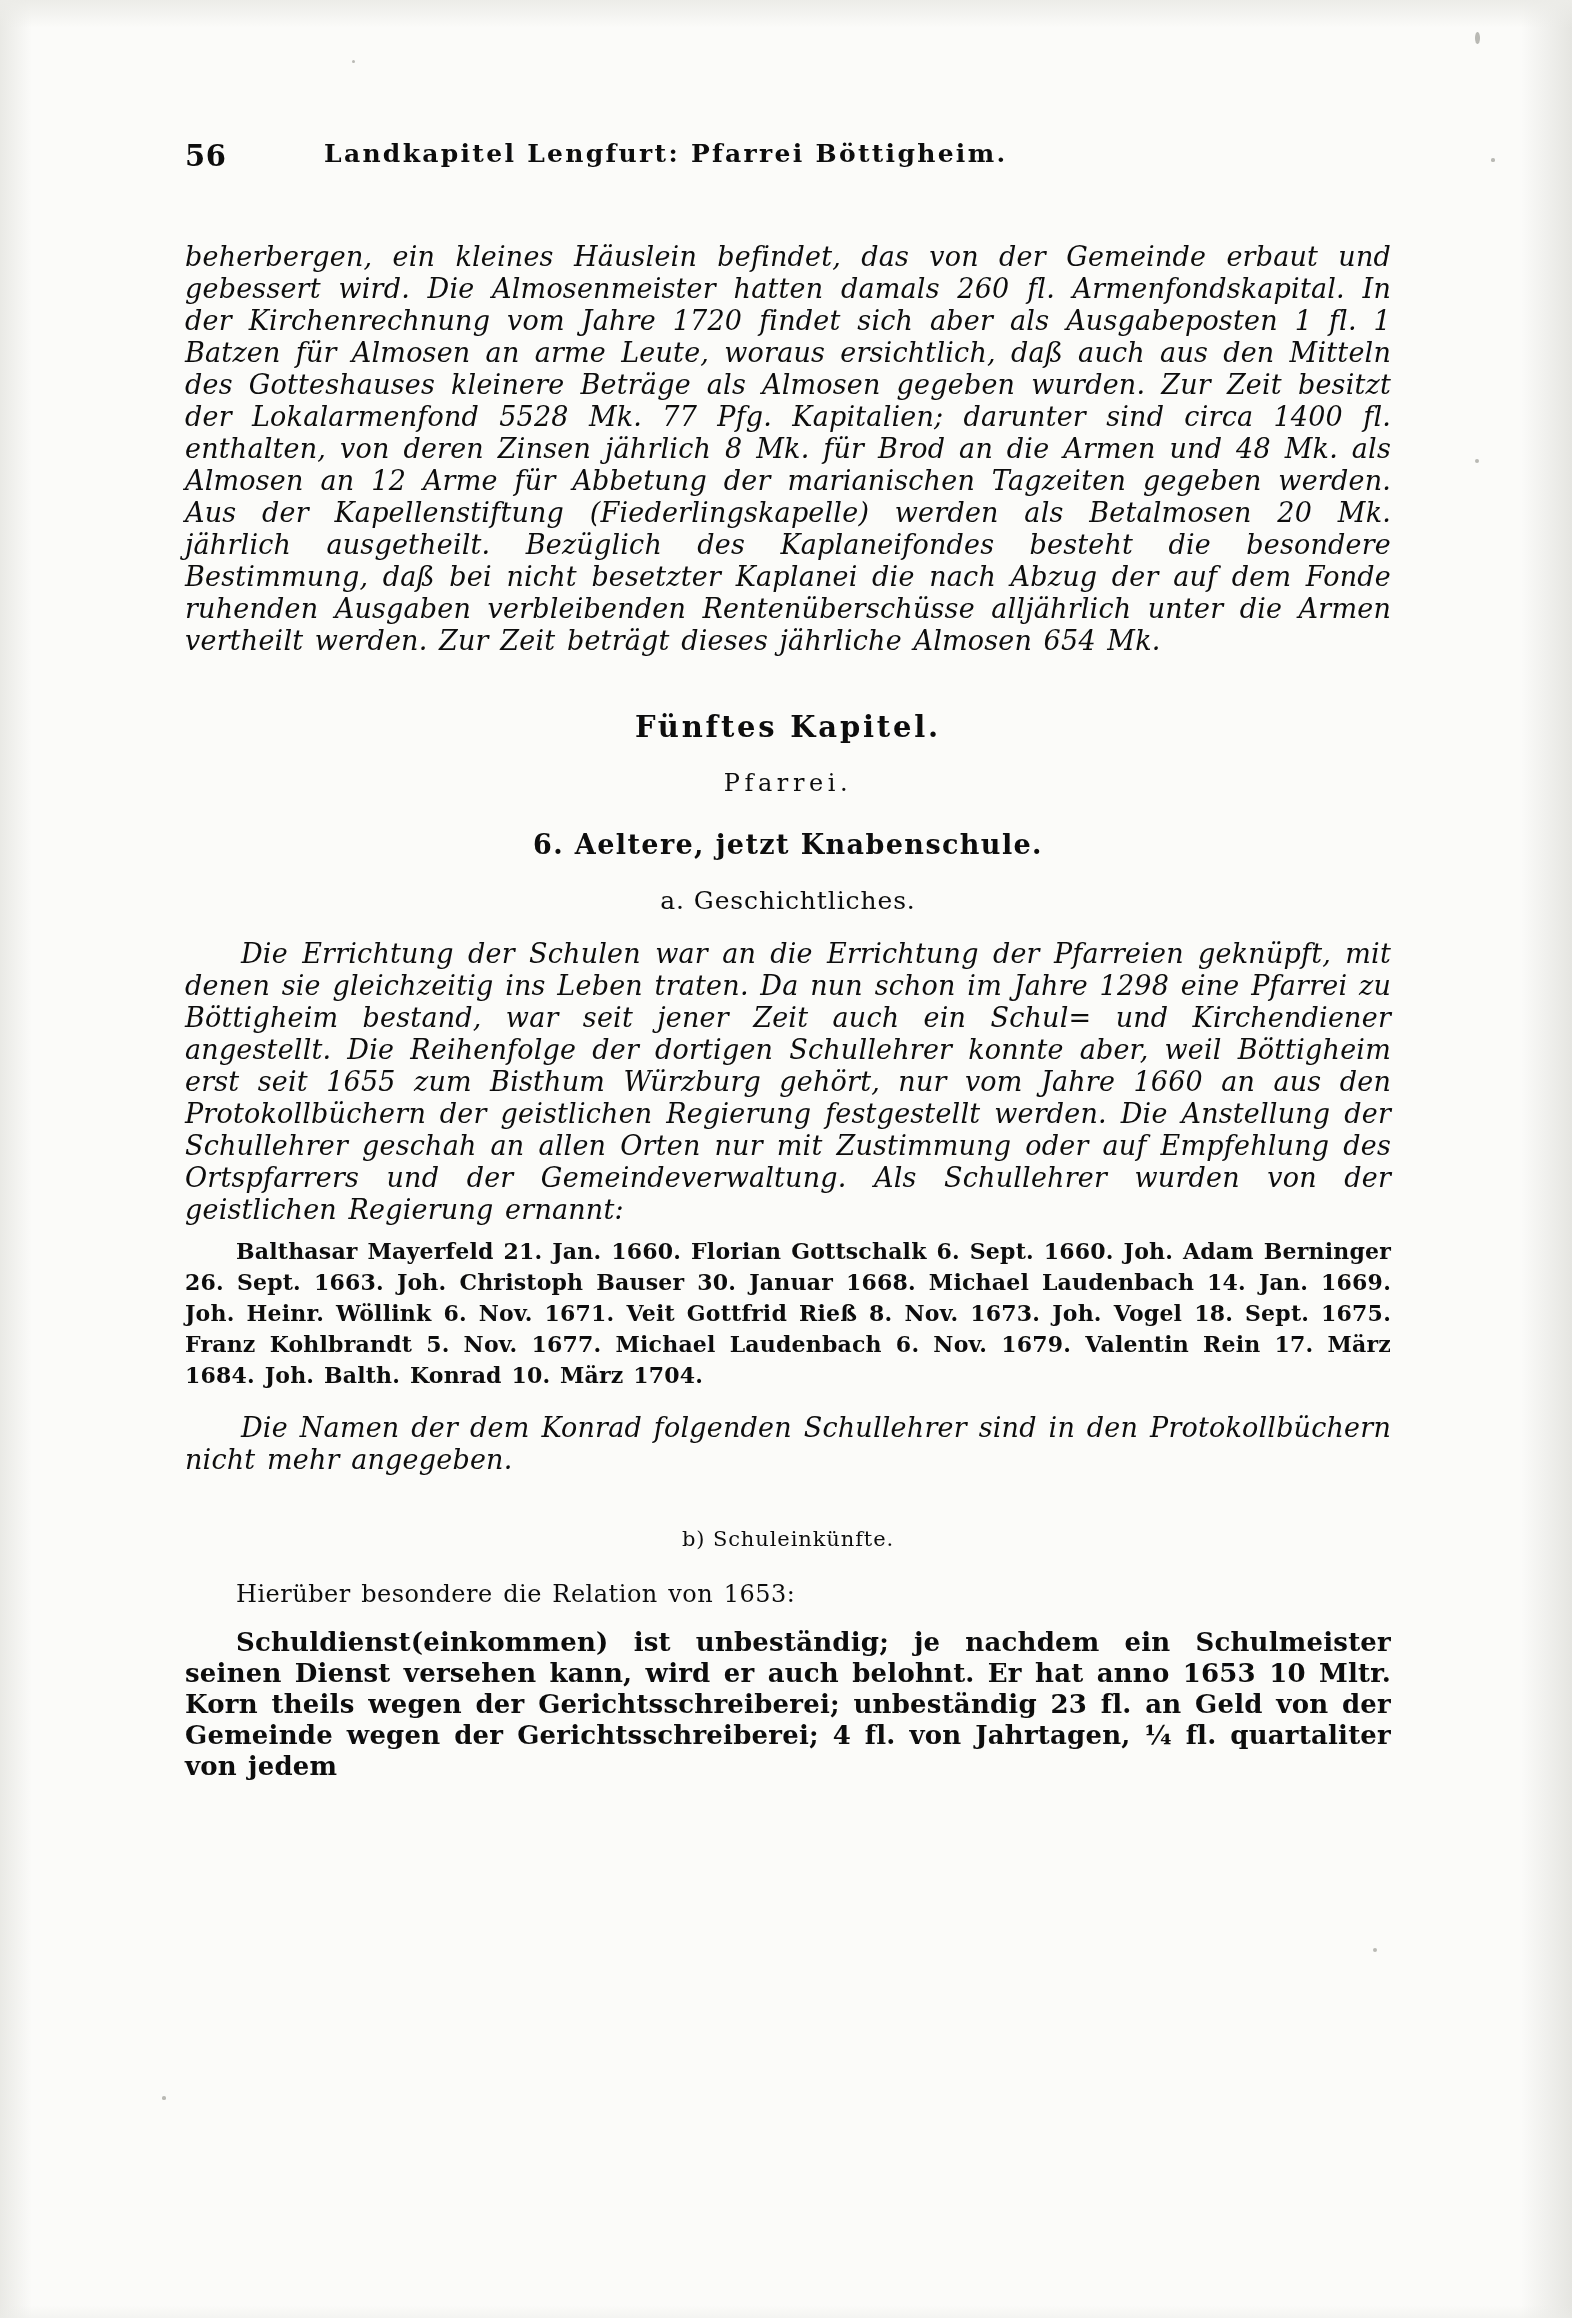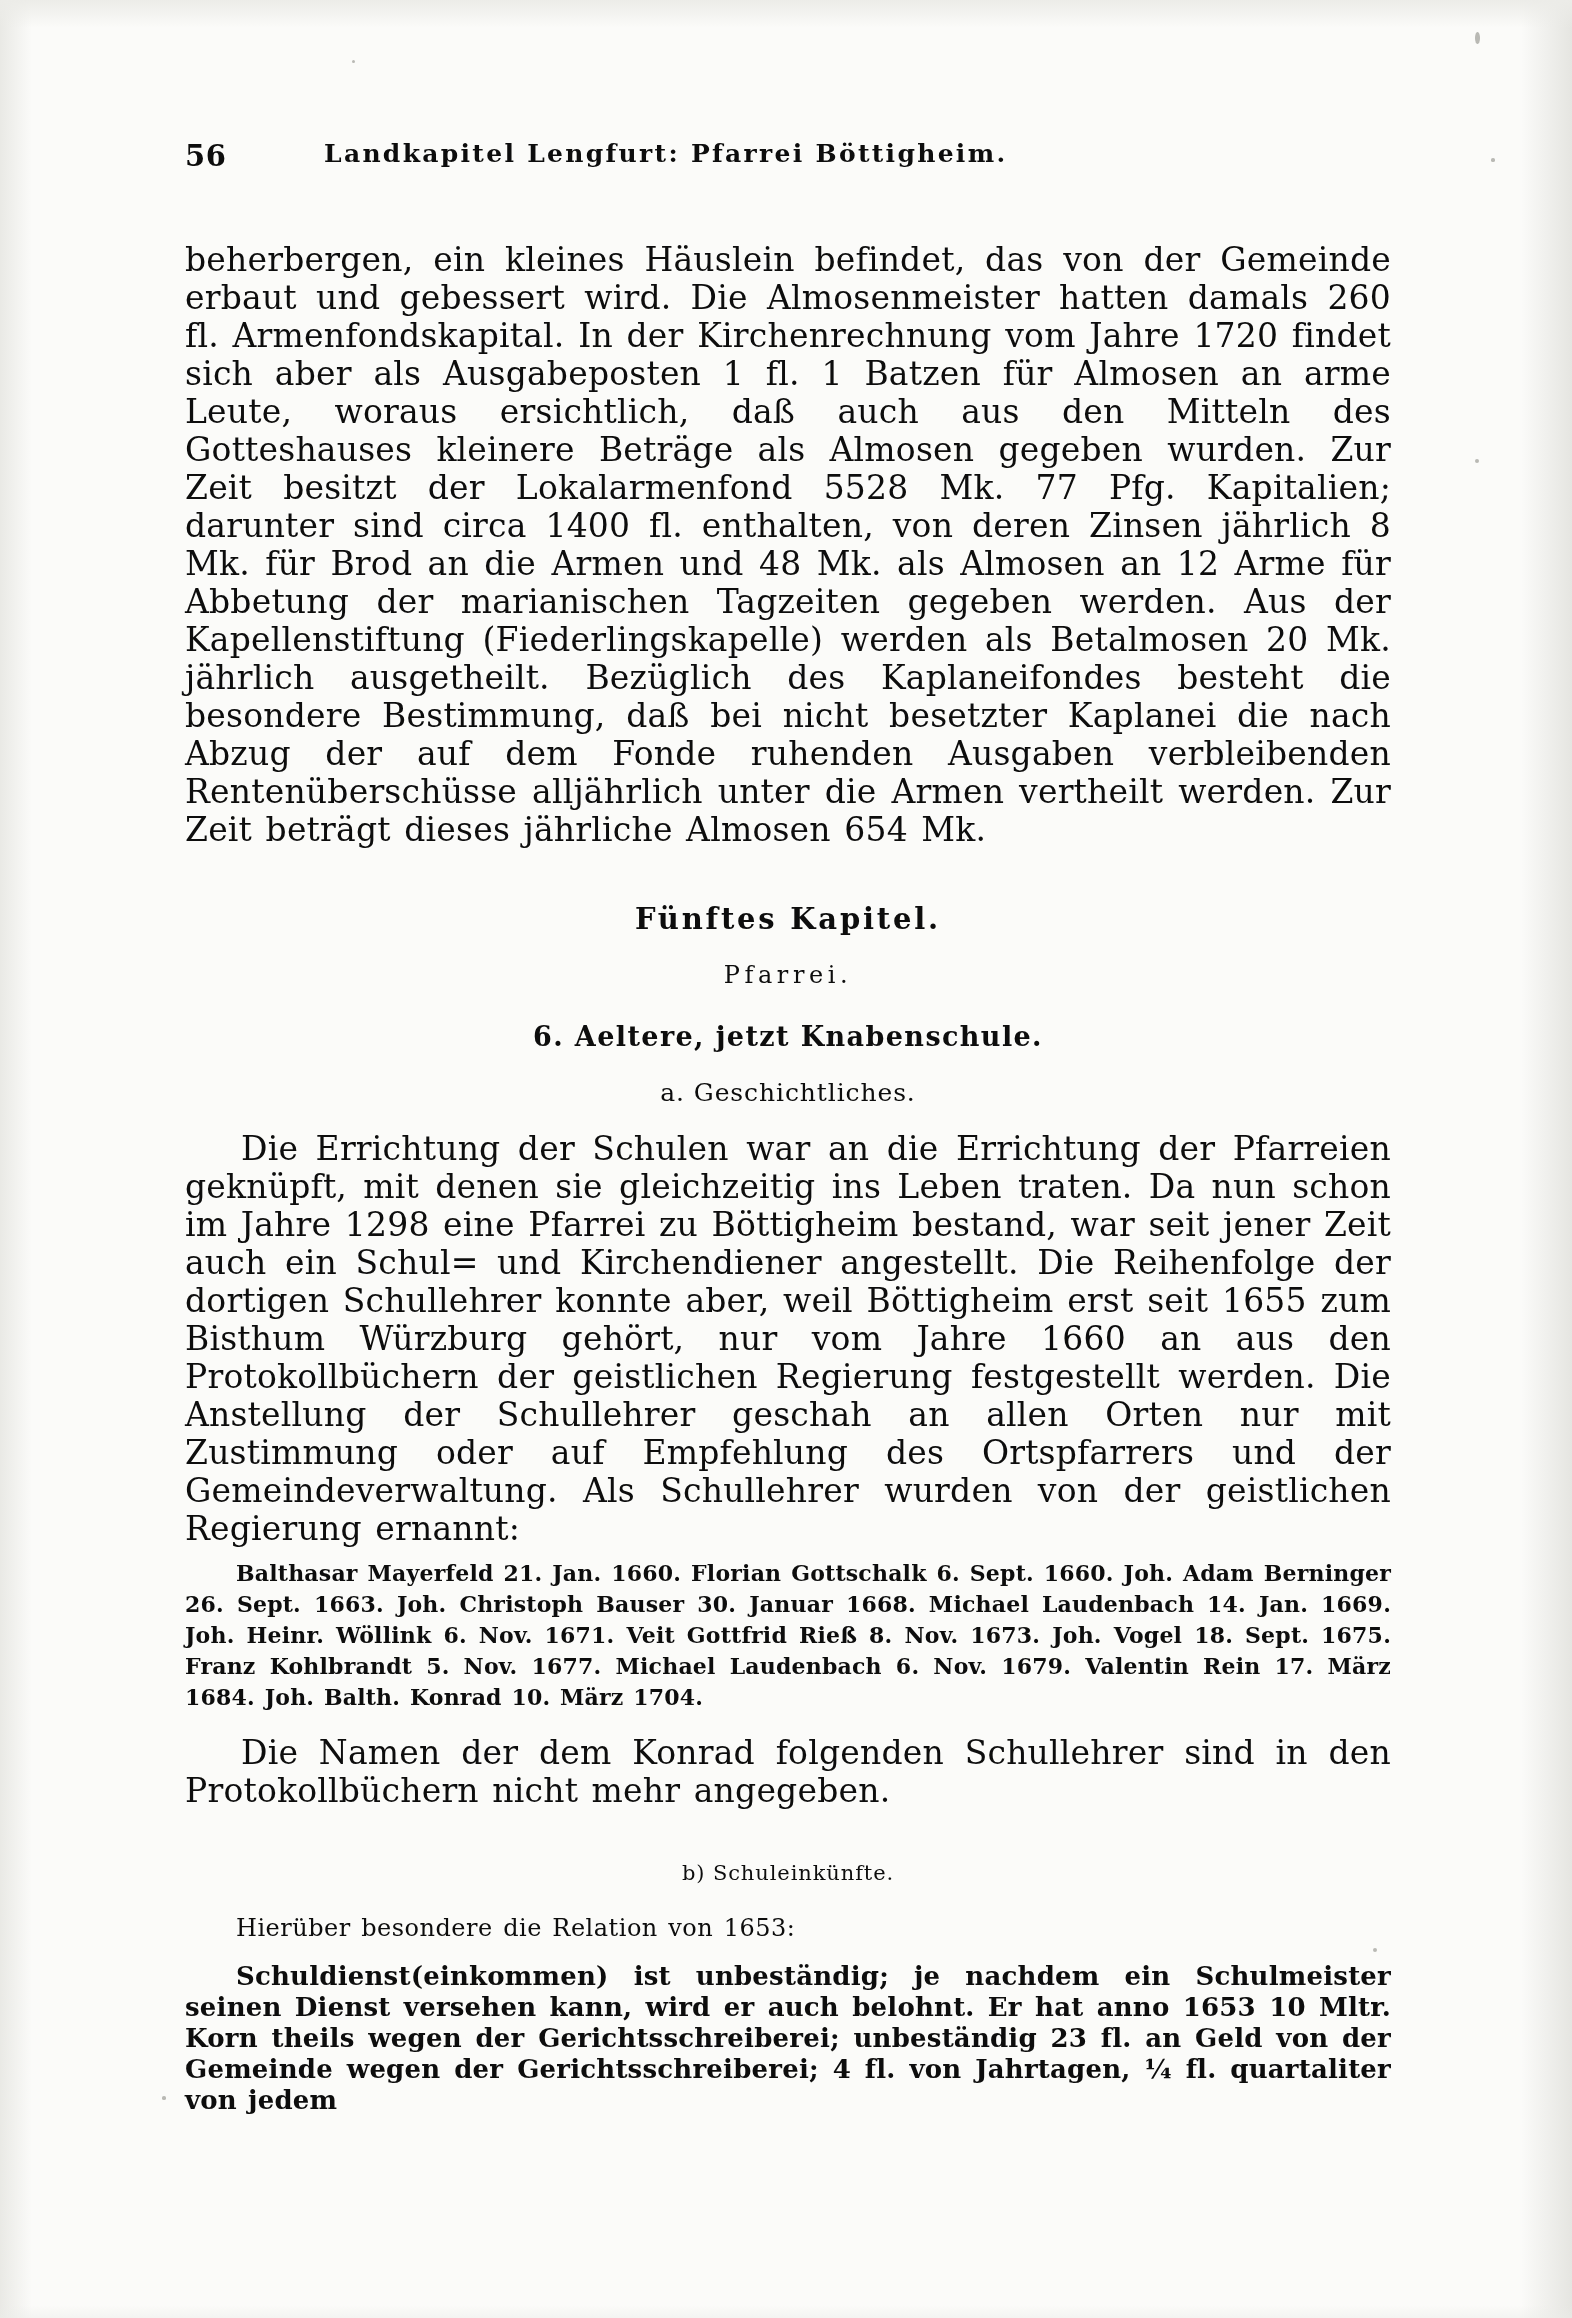--- a/index.html
+++ b/index.html
@@ -84,27 +84,28 @@
     font-family: "DejaVu Serif", serif;
     font-size: 25px;
     font-weight: 700;
     letter-spacing: 2.3px;
     white-space: nowrap;
   }
 
   
   .body-par {
     font-family: "DejaVu Serif", serif;
-    font-size: 33px;
-    line-height: 38px;
+    font-size: 27px;
+    line-height: 32px;
     text-align: justify;
     letter-spacing: 0.2px;
     word-spacing: 2.8px;
     margin: 0 0 4.6px 0;
     hyphens: manual;
+    font-style: italic;
   }
   .body-par.indent {
     text-indent: 56px;
   }
 
   
   .chapter-block {
     margin-top: 53px;
     text-align: center;
   }

